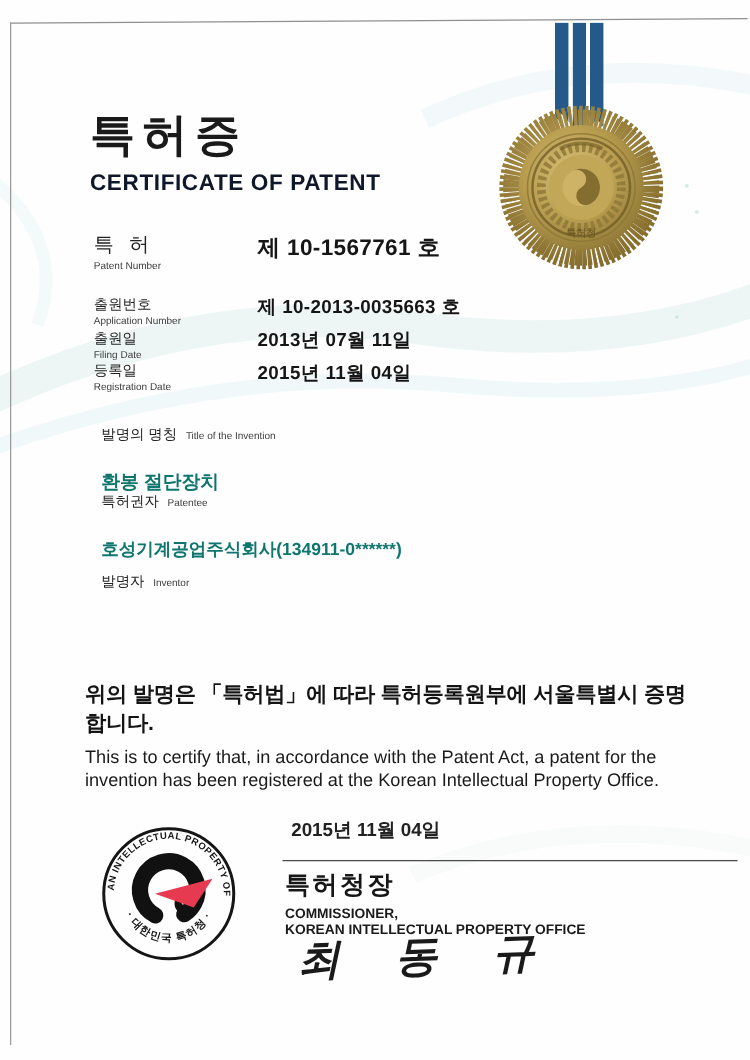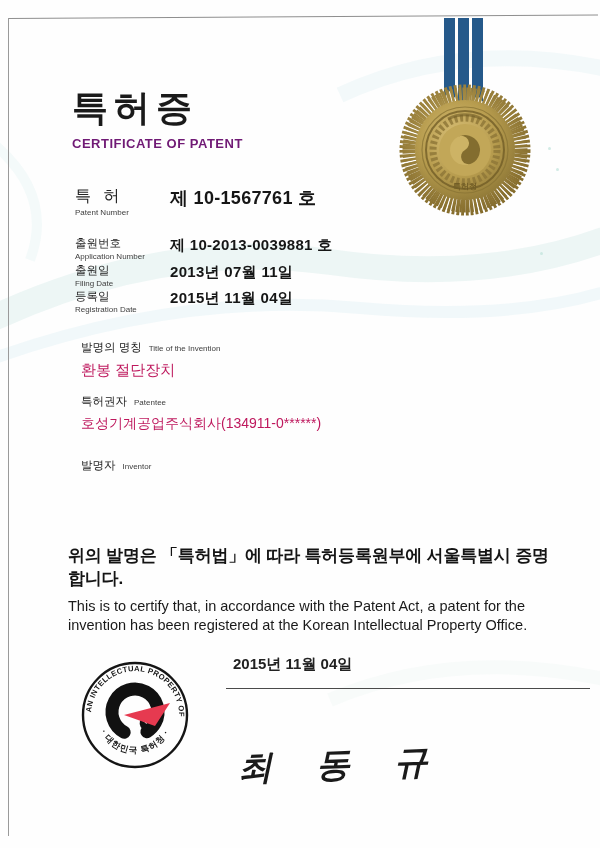--- a/index.html
+++ b/index.html
@@ -7,33 +7,33 @@
     position:relative;width:600px;height:848px;overflow:hidden;
     background:#fefefe;font-family:"Liberation Sans",sans-serif;color:var(--ink,#1c1c1c);
   }
   .scan-line-top{position:absolute;left:8px;top:18px;width:590px;height:1px;background:#8f8f8f;transform:rotate(-0.35deg);transform-origin:left center;}
   .scan-line-left{position:absolute;left:8px;top:18px;width:1px;height:818px;background:#9a9a9a;}
   .watermark{position:absolute;left:0;top:0;pointer-events:none;}
   .speck{position:absolute;width:3px;height:3px;border-radius:50%;background:#bfe2da;opacity:.7;}
 
   .title-block{position:absolute;left:72px;top:84px;}
   .title-ko{font-size:36px;font-weight:bold;letter-spacing:6px;color:#1a1a1a;}
-  .title-en{font-size:13px;font-weight:bold;letter-spacing:.5px;margin-top:3px;color:#701a75;}
+  .title-en{font-size:18px;font-weight:bold;letter-spacing:.5px;margin-top:3px;color:#0f172a;}
 
   .row{position:absolute;left:75px;width:470px;display:flex;align-items:flex-start;}
   .lbl{width:95px;flex:none;}
   .lbl-ko{font-size:11.5px;font-weight:normal;color:#222;}
   .lbl-ko.big{font-size:16px;letter-spacing:4px;}
   .lbl-en{font-size:8px;color:#3d3d3d;margin-top:1px;}
-  .val{font-size:15px;font-weight:bold;color:#161616;letter-spacing:.3px;}
+  .val{font-size:15px;font-weight:bold;color:#161616;letter-spacing:.3px;margin-left:36px;}
   .val.big{font-size:18px;}
 
   .section{position:absolute;left:81px;width:480px;}
   .sec-head{display:flex;align-items:baseline;gap:7px;}
-  .sec-body{font-size:14px;font-weight:normal;color:#be185d;margin-top:4px;line-height:21px;}
+  .sec-body{font-size:14px;font-weight:bold;color:#0f766e;margin-top:20px;line-height:21px;}
   .sec-body.title-val{font-size:15px;}
 
   .statement{position:absolute;left:68px;top:544px;width:486px;}
   .stmt-ko{font-size:17px;font-weight:bold;color:#141414;letter-spacing:-0.2px;}
   .stmt-en{font-size:14.5px;font-weight:normal;color:#1a1a1a;margin-top:7px;line-height:19px;width:500px;}
 
   .footer-date{position:absolute;left:233px;top:655px;font-size:15px;font-weight:bold;color:#222;}
   .footer-rule{position:absolute;left:226px;top:688px;width:364px;height:1px;background:#4a4a4a;}
   .office{position:absolute;left:228px;top:694px;}
   .office-ko{font-size:20px;font-weight:bold;letter-spacing:2px;color:#161616;}
@@ -123,21 +123,21 @@
       <div class="lbl-en">Patent Number</div>
     </div>
     <div class="val big">제 10-1567761 호</div>
   </div>
 
   <div class="row" style="top:236px">
     <div class="lbl">
       <div class="lbl-ko">출원번호</div>
       <div class="lbl-en">Application Number</div>
     </div>
-    <div class="val">제 10-2013-0039881 호</div>
+    <div class="val">제 10-2013-0035663 호</div>
   </div>
 
   <div class="row" style="top:263px">
     <div class="lbl">
       <div class="lbl-ko">출원일</div>
       <div class="lbl-en">Filing Date</div>
     </div>
     <div class="val">2013년  07월  11일</div>
   </div>
 
@@ -174,20 +174,27 @@
     </div>
   </div>
 
   <div class="statement">
     <div class="stmt-ko">위의 발명은 「특허법」에 따라 특허등록원부에 서울특별시 증명합니다.</div>
     <div class="stmt-en">This is to certify that, in accordance with the Patent Act, a patent for the invention has been registered at the Korean Intellectual Property Office.</div>
   </div>
 
   <div class="footer-date">2015년 11월 04일</div>
   <div class="footer-rule"></div>
+  <div class="office">
+    <div class="office-ko">특허청장</div>
+    <div class="office-en">
+      <div>COMMISSIONER,</div>
+      <div>KOREAN INTELLECTUAL PROPERTY OFFICE</div>
+    </div>
+  </div>
   <div class="signature">최 동 규</div>
 
   <div class="seal-wrap">
     <svg width="110" height="110" viewBox="0 0 110 110">
       <defs>
         <path id="sealTop" d="M 11,55 A 44,44 0 0 1 99,55"></path>
         <path id="sealBottom" d="M 17,55 A 38,38 0 0 0 93,55"></path>
       </defs>
       <circle cx="55" cy="55" r="52" fill="none" stroke="#151515" stroke-width="2.4"></circle>
       <text font-size="7.6" font-weight="bold" fill="#151515" letter-spacing="0.4">

